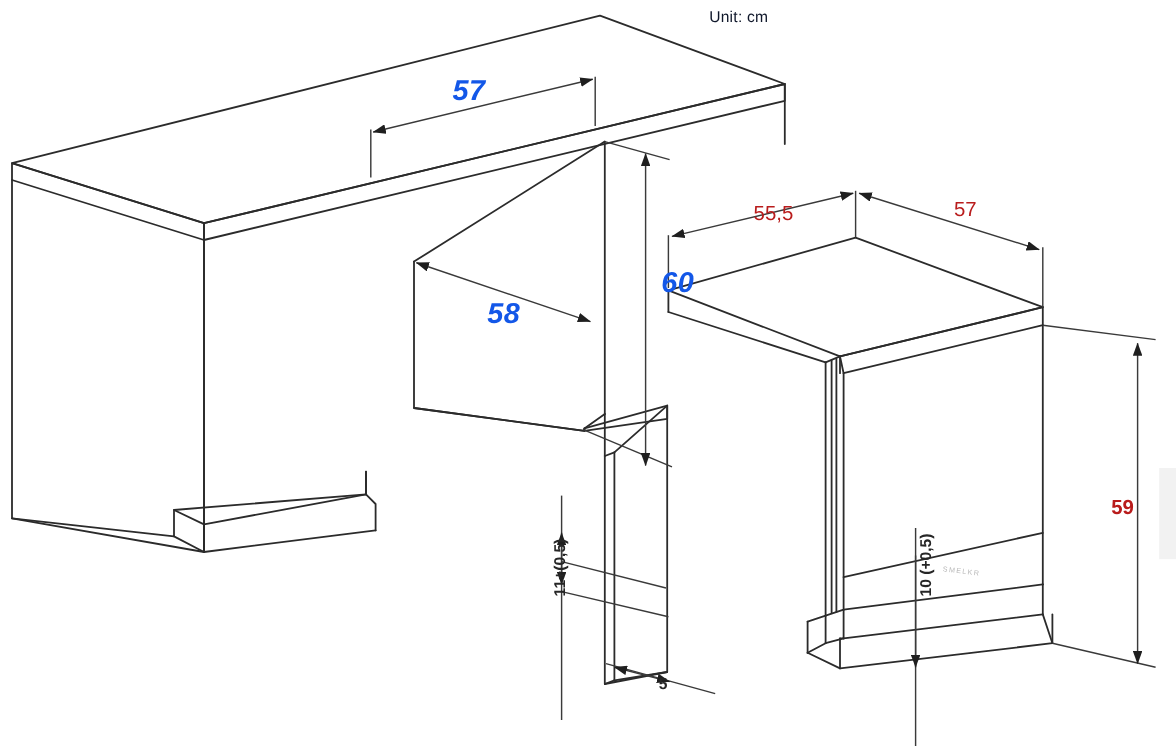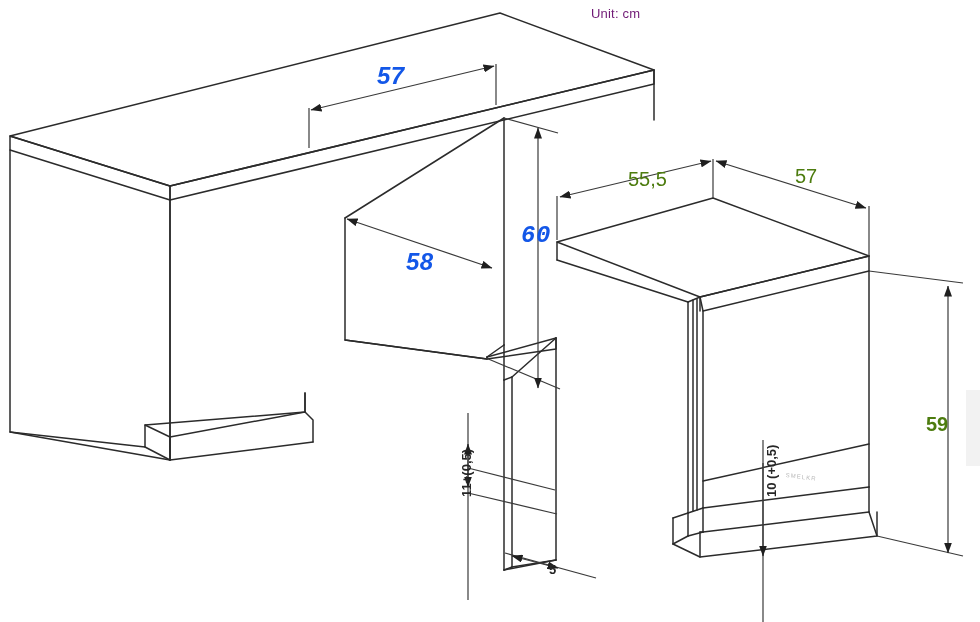--- a/index.html
+++ b/index.html
@@ -23,37 +23,37 @@
     position: absolute;
     left: 0;
     top: 0;
     width: 980px;
     height: 622px;
     display: block;
   }
   .txt {
     position: absolute;
     white-space: nowrap;
-    color: #701a75;
+    color: #0f172a;
     font-family: "Liberation Sans", sans-serif;
   }
   .unit-label {
     font-size: 13px;
     letter-spacing: 0.2px;
   }
   .dim-blue {
     color: #1357e8;
     font-style: italic;
     font-weight: bold;
     font-size: 24px;
     letter-spacing: 0.5px;
   }
   .dim-black {
-    color: #4d7c0f;
-    font-size: 20px;
+    color: #b91c1c;
+    font-size: 17px;
   }
   .dim-small {
     color: #262626;
     font-size: 13px;
     font-weight: bold;
   }
   .rot90 {
     transform: rotate(-90deg);
     transform-origin: left top;
   }
@@ -207,21 +207,21 @@
   </svg>
 
   <div class="edge-fade"></div>
 
   <div class="txt unit-label" style="left:591px; top:6px;">Unit: cm</div>
 
   <div class="txt dim-blue" style="left:377px; top:62px;">57</div>
 
   <div class="txt dim-blue" style="left:406px; top:248px;">58</div>
 
-  <div class="txt dim-blue" style="left:521px; top:222px;font-family:Liberation Mono, monospace;">60</div>
+  <div class="txt dim-blue" style="left:551px; top:222px;">60</div>
 
   <div class="txt dim-black" style="left:628px; top:168px;">55,5</div>
 
   <div class="txt dim-black" style="left:795px; top:165px;">57</div>
 
   <div class="txt dim-black" style="left:926px; top:413px;font-weight:bold;">59</div>
 
   <div class="txt dim-small rot90" style="left:459px; top:497px;">11+(0,5)</div>
 
   <div class="txt dim-small rot90" style="left:764px; top:497px;">10 (+0,5)</div>

